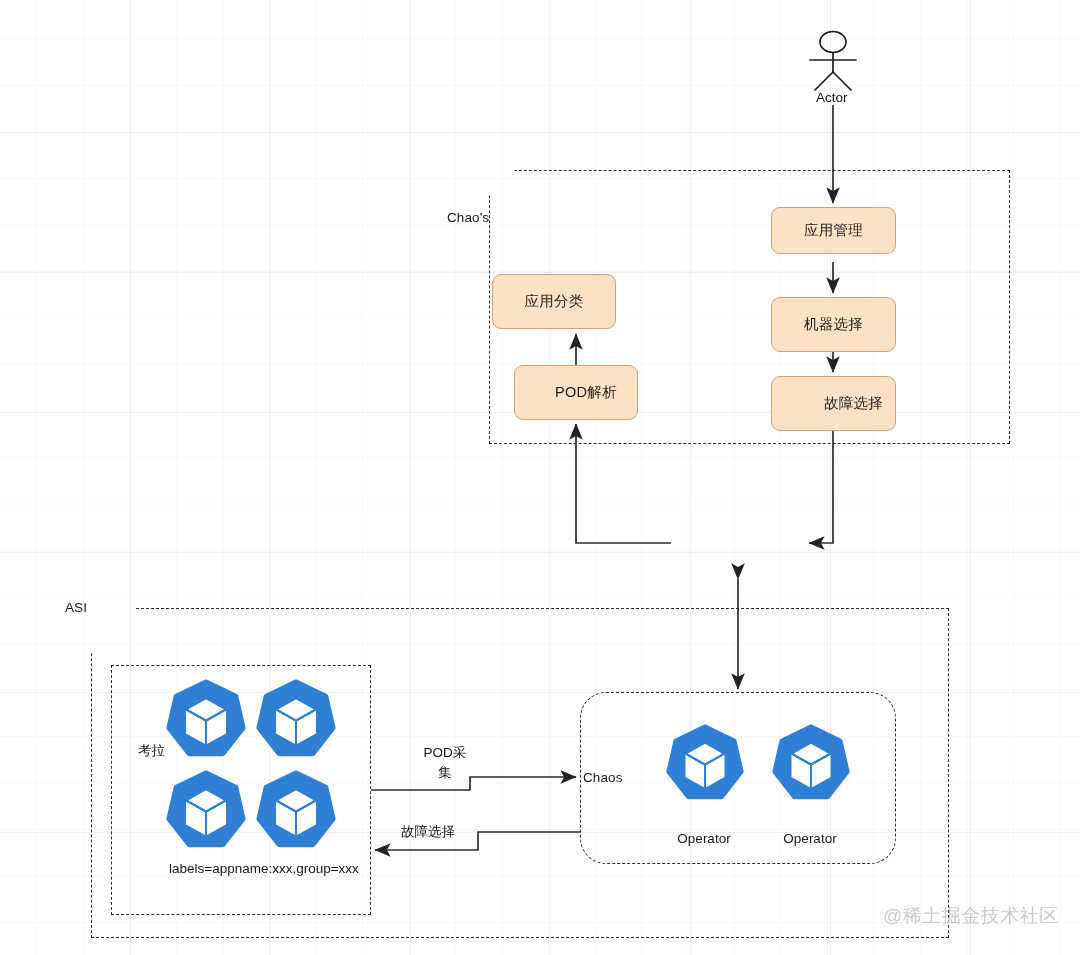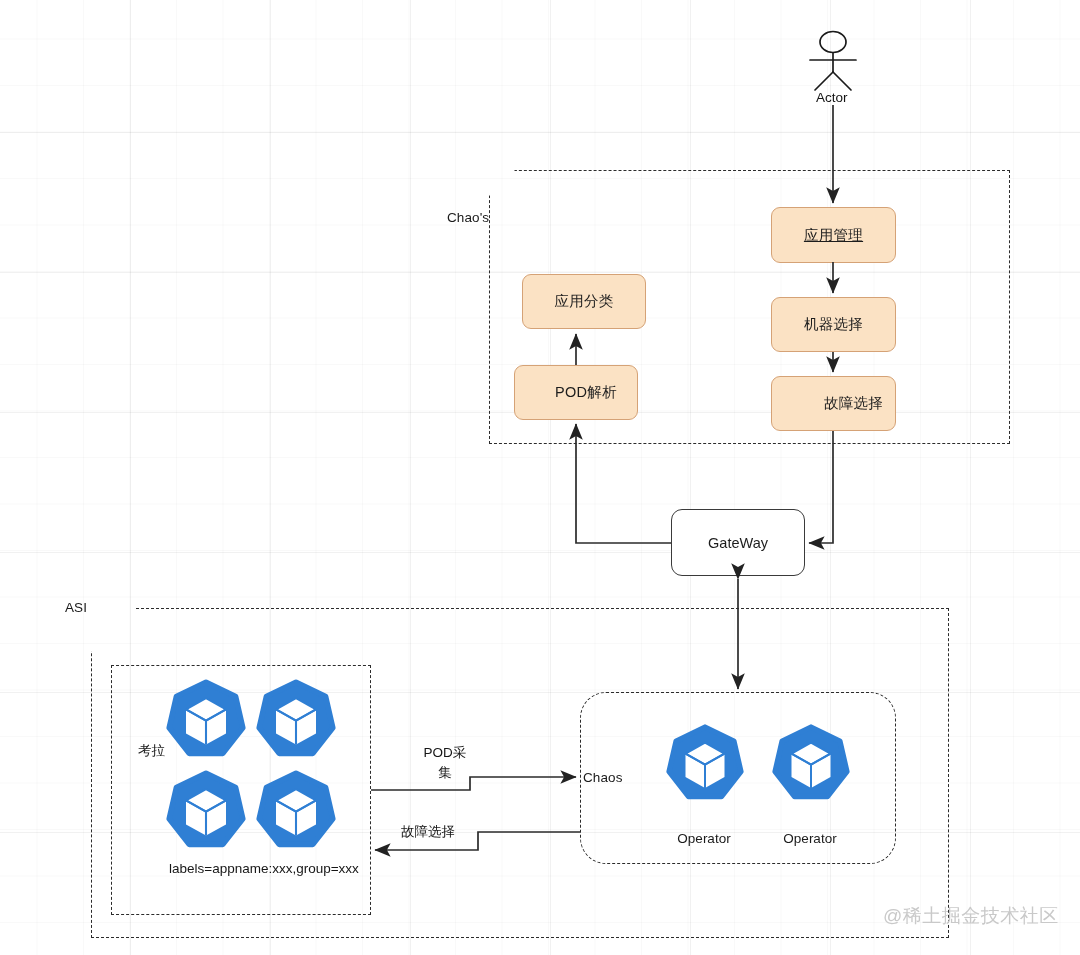--- a/index.html
+++ b/index.html
@@ -123,28 +123,27 @@
   <div class="asi-box"></div>
   <div class="group-label" style="left:65px;top:600px;">ASI</div>
 
   <div class="koala-box"></div>
   <div class="group-label" style="left:114px;top:742px;margin-left:24px;">考拉</div>
   <div class="caption" style="left:169px;top:861px;">labels=appname:xxx,group=xxx</div>
 
   <div class="chaos-box"></div>
   <div class="group-label" style="left:583px;top:770px;">Chaos</div>
 
-  <div class="pbox" style="left:771px;top:207px;width:125px;height:56px;text-decoration:underline;">应用管理</div>
+  <div class="pbox" style="left:771px;top:207px;width:125px;height:47px;">应用管理</div>
   <div class="pbox" style="left:771px;top:297px;width:125px;height:55px;">机器选择</div>
   <div class="pbox" style="left:771px;top:376px;width:125px;height:55px;padding-left:40px;">故障选择</div>
 
-  <div class="pbox" style="left:522px;top:274px;width:124px;height:55px;">应用分类</div>
+  <div class="pbox" style="left:492px;top:274px;width:124px;height:55px;">应用分类</div>
   <div class="pbox" style="left:514px;top:365px;width:124px;height:55px;padding-left:20px;">POD解析</div>
 
-  <div class="wbox" style="left:671px;top:509px;width:134px;height:67px;">GateWay</div>
 
   <div class="ftext wrap" style="left:415px;top:745px;width:60px;">POD采</div>
   <div class="ftext wrap" style="left:415px;top:765px;width:60px;">集</div>
   <div class="ftext" style="left:401px;top:823px;">故障选择</div>
 
   <div class="actor-label" style="left:816px;top:90px;">Actor</div>
 
   <div class="k8s" style="left:166px;top:679px;">
     <svg width="80" height="80" viewBox="0 0 100 100">
       <path d="M50 4 L87 22 L96 61 L71 93 L29 93 L4 61 L13 22 Z" fill="#2f7fd4" stroke="#2f7fd4" stroke-width="7" stroke-linejoin="round"></path>

